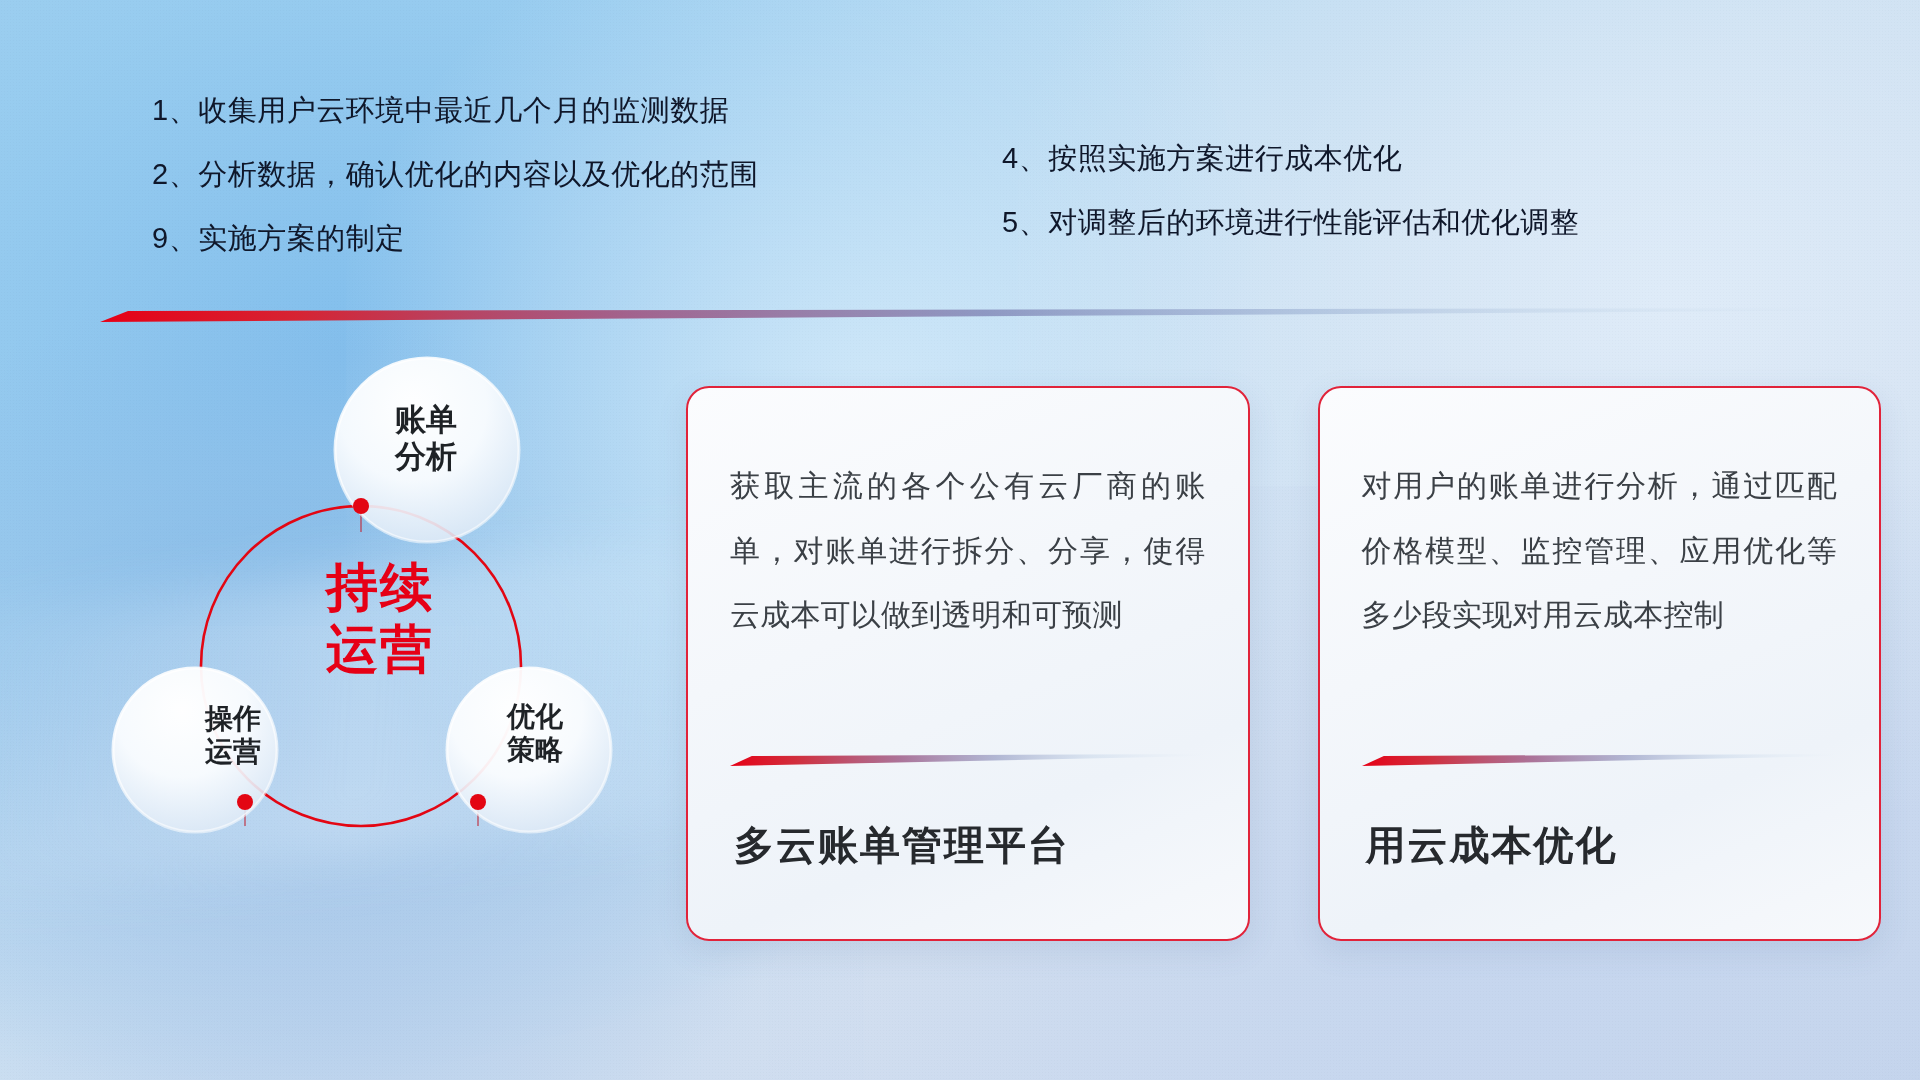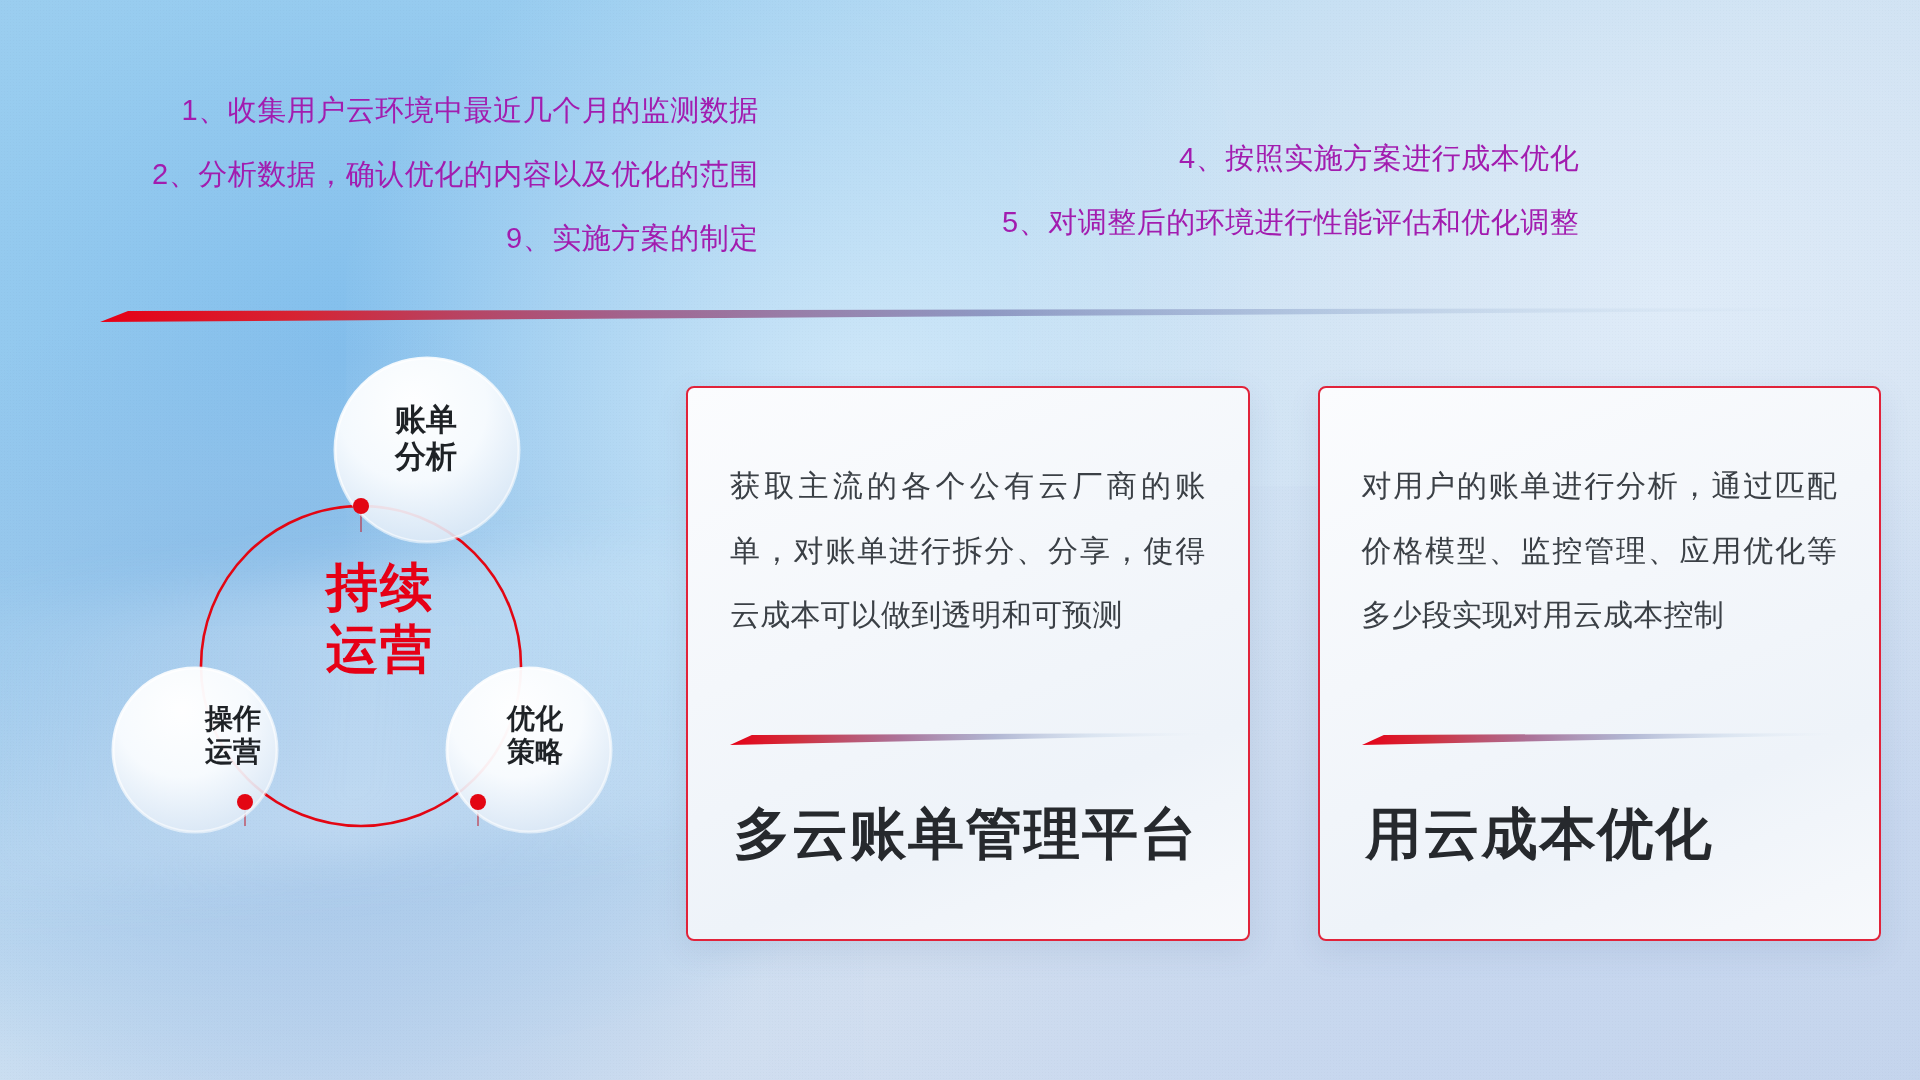--- a/index.html
+++ b/index.html
@@ -53,65 +53,64 @@
     background-image:radial-gradient(rgba(40,70,110,.55) 1px, transparent 1px);
     background-size:3px 3px;
   }
 
   
   #steps{ position:absolute; left:0; top:96px; width:1920px; height:190px; }
   .steps-col{ position:absolute; }
   .steps-left{ left:152px; top:0; }
   .steps-right{ left:1002px; top:48px; }
   .step-line{
-    font-size:29px; color:#a21caf; letter-spacing:.5px;
+    font-size:29px; color:#0f172a; letter-spacing:.5px;
     line-height:1; margin-bottom:35px; white-space:nowrap;
     font-weight:400;
-    text-align:right;
   }
   .step-line:last-child{ margin-bottom:0; }
 
   
   #divider{ position:absolute; left:100px; top:308px; width:1775px; height:16px; }
   #divider svg{ display:block; width:100%; height:100%; }
 
   
   #venn{ position:absolute; left:95px; top:350px; width:540px; height:600px; }
   #venn svg{ display:block; width:100%; height:100%; }
   .venn-label{
     position:absolute; text-align:center; line-height:1.18;
     font-weight:700; color:#1e2226; pointer-events:none;
   }
   .vl-top{ left:236px; top:52px; width:190px; font-size:31px; }
   .vl-left{ left:48px; top:352px; width:180px; font-size:28px; }
-  .vl-right{ left:350px; top:352px; width:180px; font-size:28px; }
+  .vl-right{ left:350px; top:352px; width:180px; font-size:28px;font-family:Liberation Mono, monospace; }
   .vl-center{
     left:185px; top:206px; width:200px; font-size:52px;
     color:#e60016; letter-spacing:2px; line-height:1.2;
   }
 
   
   #cards{ position:absolute; left:686px; top:386px; width:1195px; height:560px; display:flex; gap:68px; }
   .card{
     position:relative; width:564px; height:555px;
-    border:2px solid #e1233a; border-radius:8px;
+    border:2px solid #e1233a; border-radius:23px;
     background:linear-gradient(158deg,#fbfcfe 0%,#f4f7fb 40%,#eef3f9 72%,#f7f9fc 100%);
     box-shadow:0 10px 30px rgba(90,120,160,.14);
     overflow:hidden;
   }
   .card-inner{ position:absolute; inset:0; padding:66px 42px 0 42px; display:flex; flex-direction:column; }
   .card-body{
     font-size:30px; color:#3b4046; line-height:2.15;
     letter-spacing:.2px; text-align:justify; text-align-last:left;
     flex:0 0 auto;
   }
   .card-sep{ margin-top:auto; height:14px; position:relative; }
   .card-sep svg{ position:absolute; left:0; top:0; width:100%; height:100%; display:block; }
   .card-title{
-    font-size:56px; font-weight:700; color:#26292d;
+    font-size:40px; font-weight:700; color:#26292d;
     letter-spacing:2px; margin:50px 0 66px 4px; white-space:nowrap;
   }
 </style>
 </head>
 <body>
 
 <div id="bg">
   <div class="bg-l bg-base"></div>
   <div class="bg-l bg-wash1"></div>
   <div class="bg-l bg-wash2"></div>

